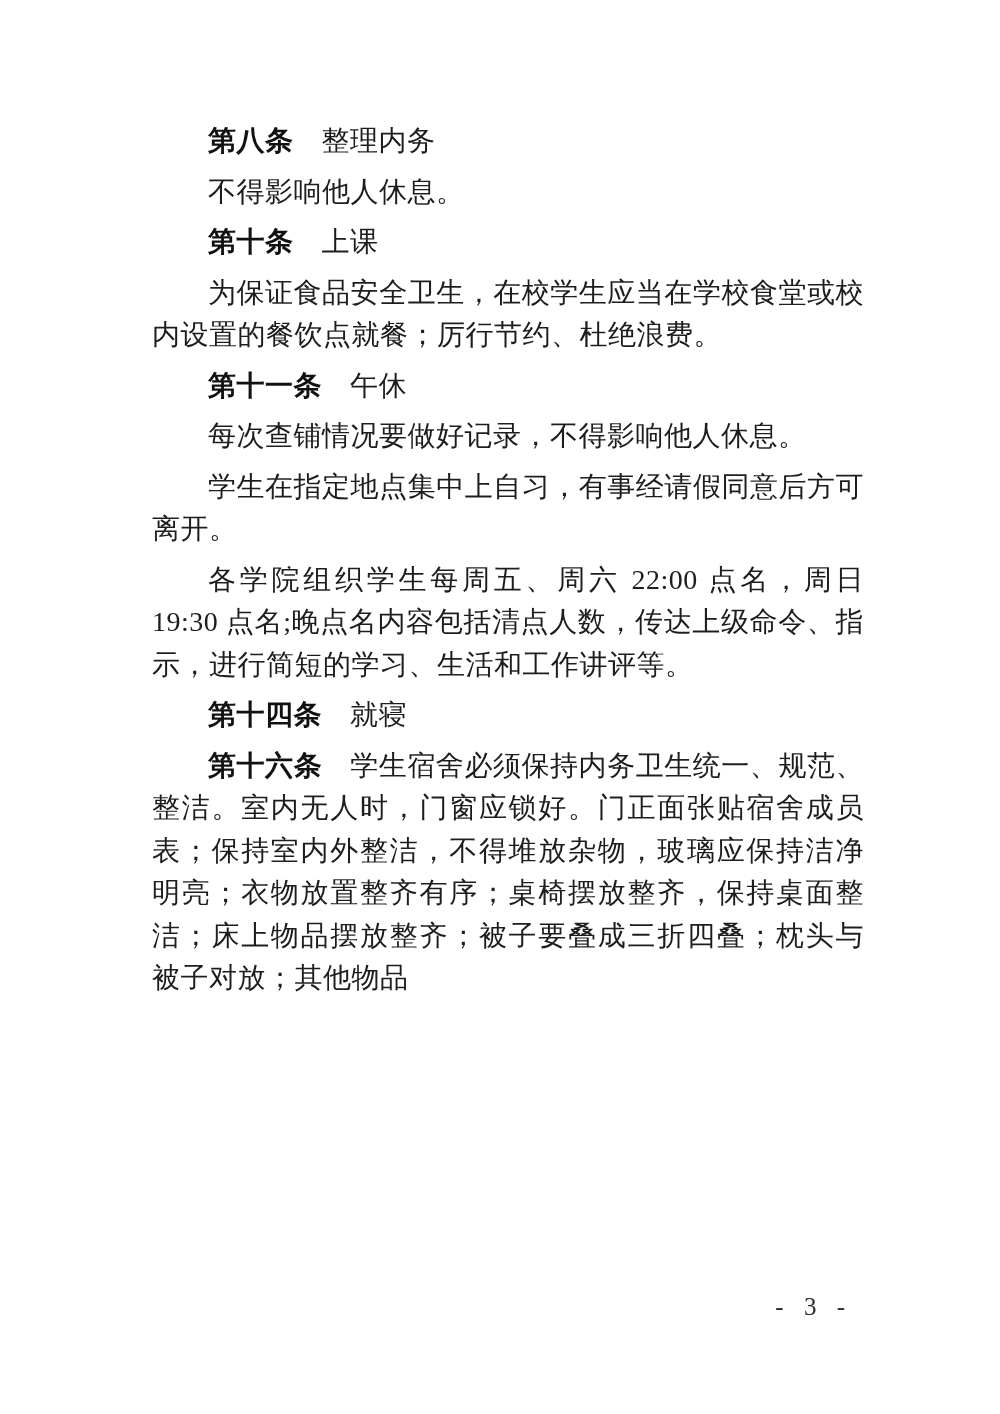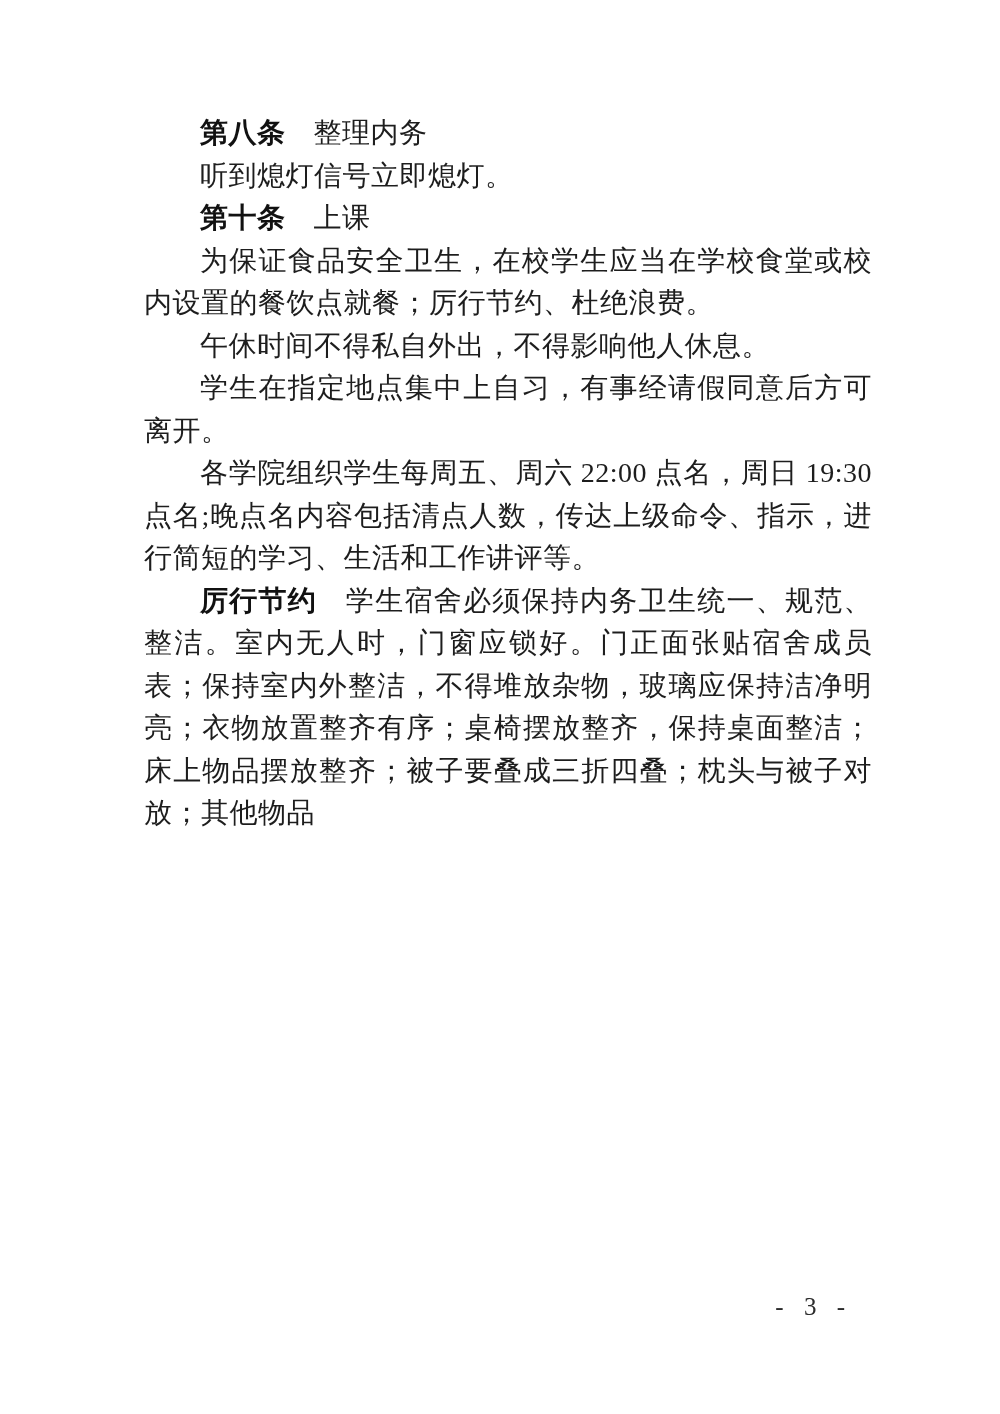--- a/index.html
+++ b/index.html
@@ -16,21 +16,21 @@
     font-family: "Liberation Serif", "DejaVu Serif", serif;
   }
   .content {
     position: absolute;
     left: 144px;
     top: 112px;
     width: 728px;
     color: #1d1d1d;
   }
   .content p {
-    margin: 0;
+    margin: 8px;
     font-size: 28px;
     line-height: 42.5px;
     text-align: justify;
     text-indent: 2em;
     letter-spacing: 0.5px;
     color: #1d1d1d;
   }
   .art-num {
     font-family: "Liberation Sans", "DejaVu Sans", sans-serif;
     font-weight: 700;
@@ -58,36 +58,42 @@
 </style>
 </head>
 <body>
 
 <div class="page">
   <div class="content">
 
     <p>
       <span class="art-num">第八条</span><span class="art-title">整理内务</span>
     </p>
-    <p>听到熄灯信号立即熄灯。</p>
+    <p>不得影响他人休息。</p>
 
     <p>
       <span class="art-num">第十条</span><span class="art-title">上课</span>
     </p>
 
     <p>为保证食品安全卫生，在校学生应当在学校食堂或校内设置的餐饮点就餐；厉行节约、杜绝浪费。</p>
 
-    <p>午休时间不得私自外出，不得影响他人休息。</p>
+    <p>
+      <span class="art-num">第十一条</span><span class="art-title">午休</span>
+    </p>
+    <p>每次查铺情况要做好记录，不得影响他人休息。</p>
 
     <p>学生在指定地点集中上自习，有事经请假同意后方可离开。</p>
 
     <p>各学院组织学生每周五、周六 22:00 点名，周日 19:30 点名;晚点名内容包括清点人数，传达上级命令、指示，进行简短的学习、生活和工作讲评等。</p>
 
+    <p>
+      <span class="art-num">第十四条</span><span class="art-title">就寝</span>
+    </p>
 
 
     <p>
-      <span class="art-num">厉行节约</span><span class="inline-gap"></span><span class="inline-body">学生宿舍必须保持内务卫生统一、规范、整洁。室内无人时，门窗应锁好。门正面张贴宿舍成员表；保持室内外整洁，不得堆放杂物，玻璃应保持洁净明亮；衣物放置整齐有序；桌椅摆放整齐，保持桌面整洁；床上物品摆放整齐；被子要叠成三折四叠；枕头与被子对放；其他物品</span>
+      <span class="art-num">第十六条</span><span class="inline-gap"></span><span class="inline-body">学生宿舍必须保持内务卫生统一、规范、整洁。室内无人时，门窗应锁好。门正面张贴宿舍成员表；保持室内外整洁，不得堆放杂物，玻璃应保持洁净明亮；衣物放置整齐有序；桌椅摆放整齐，保持桌面整洁；床上物品摆放整齐；被子要叠成三折四叠；枕头与被子对放；其他物品</span>
     </p>
 
   </div>
 
   <div class="page-number">- 3 -</div>
 </div>
 
 </body></html>

